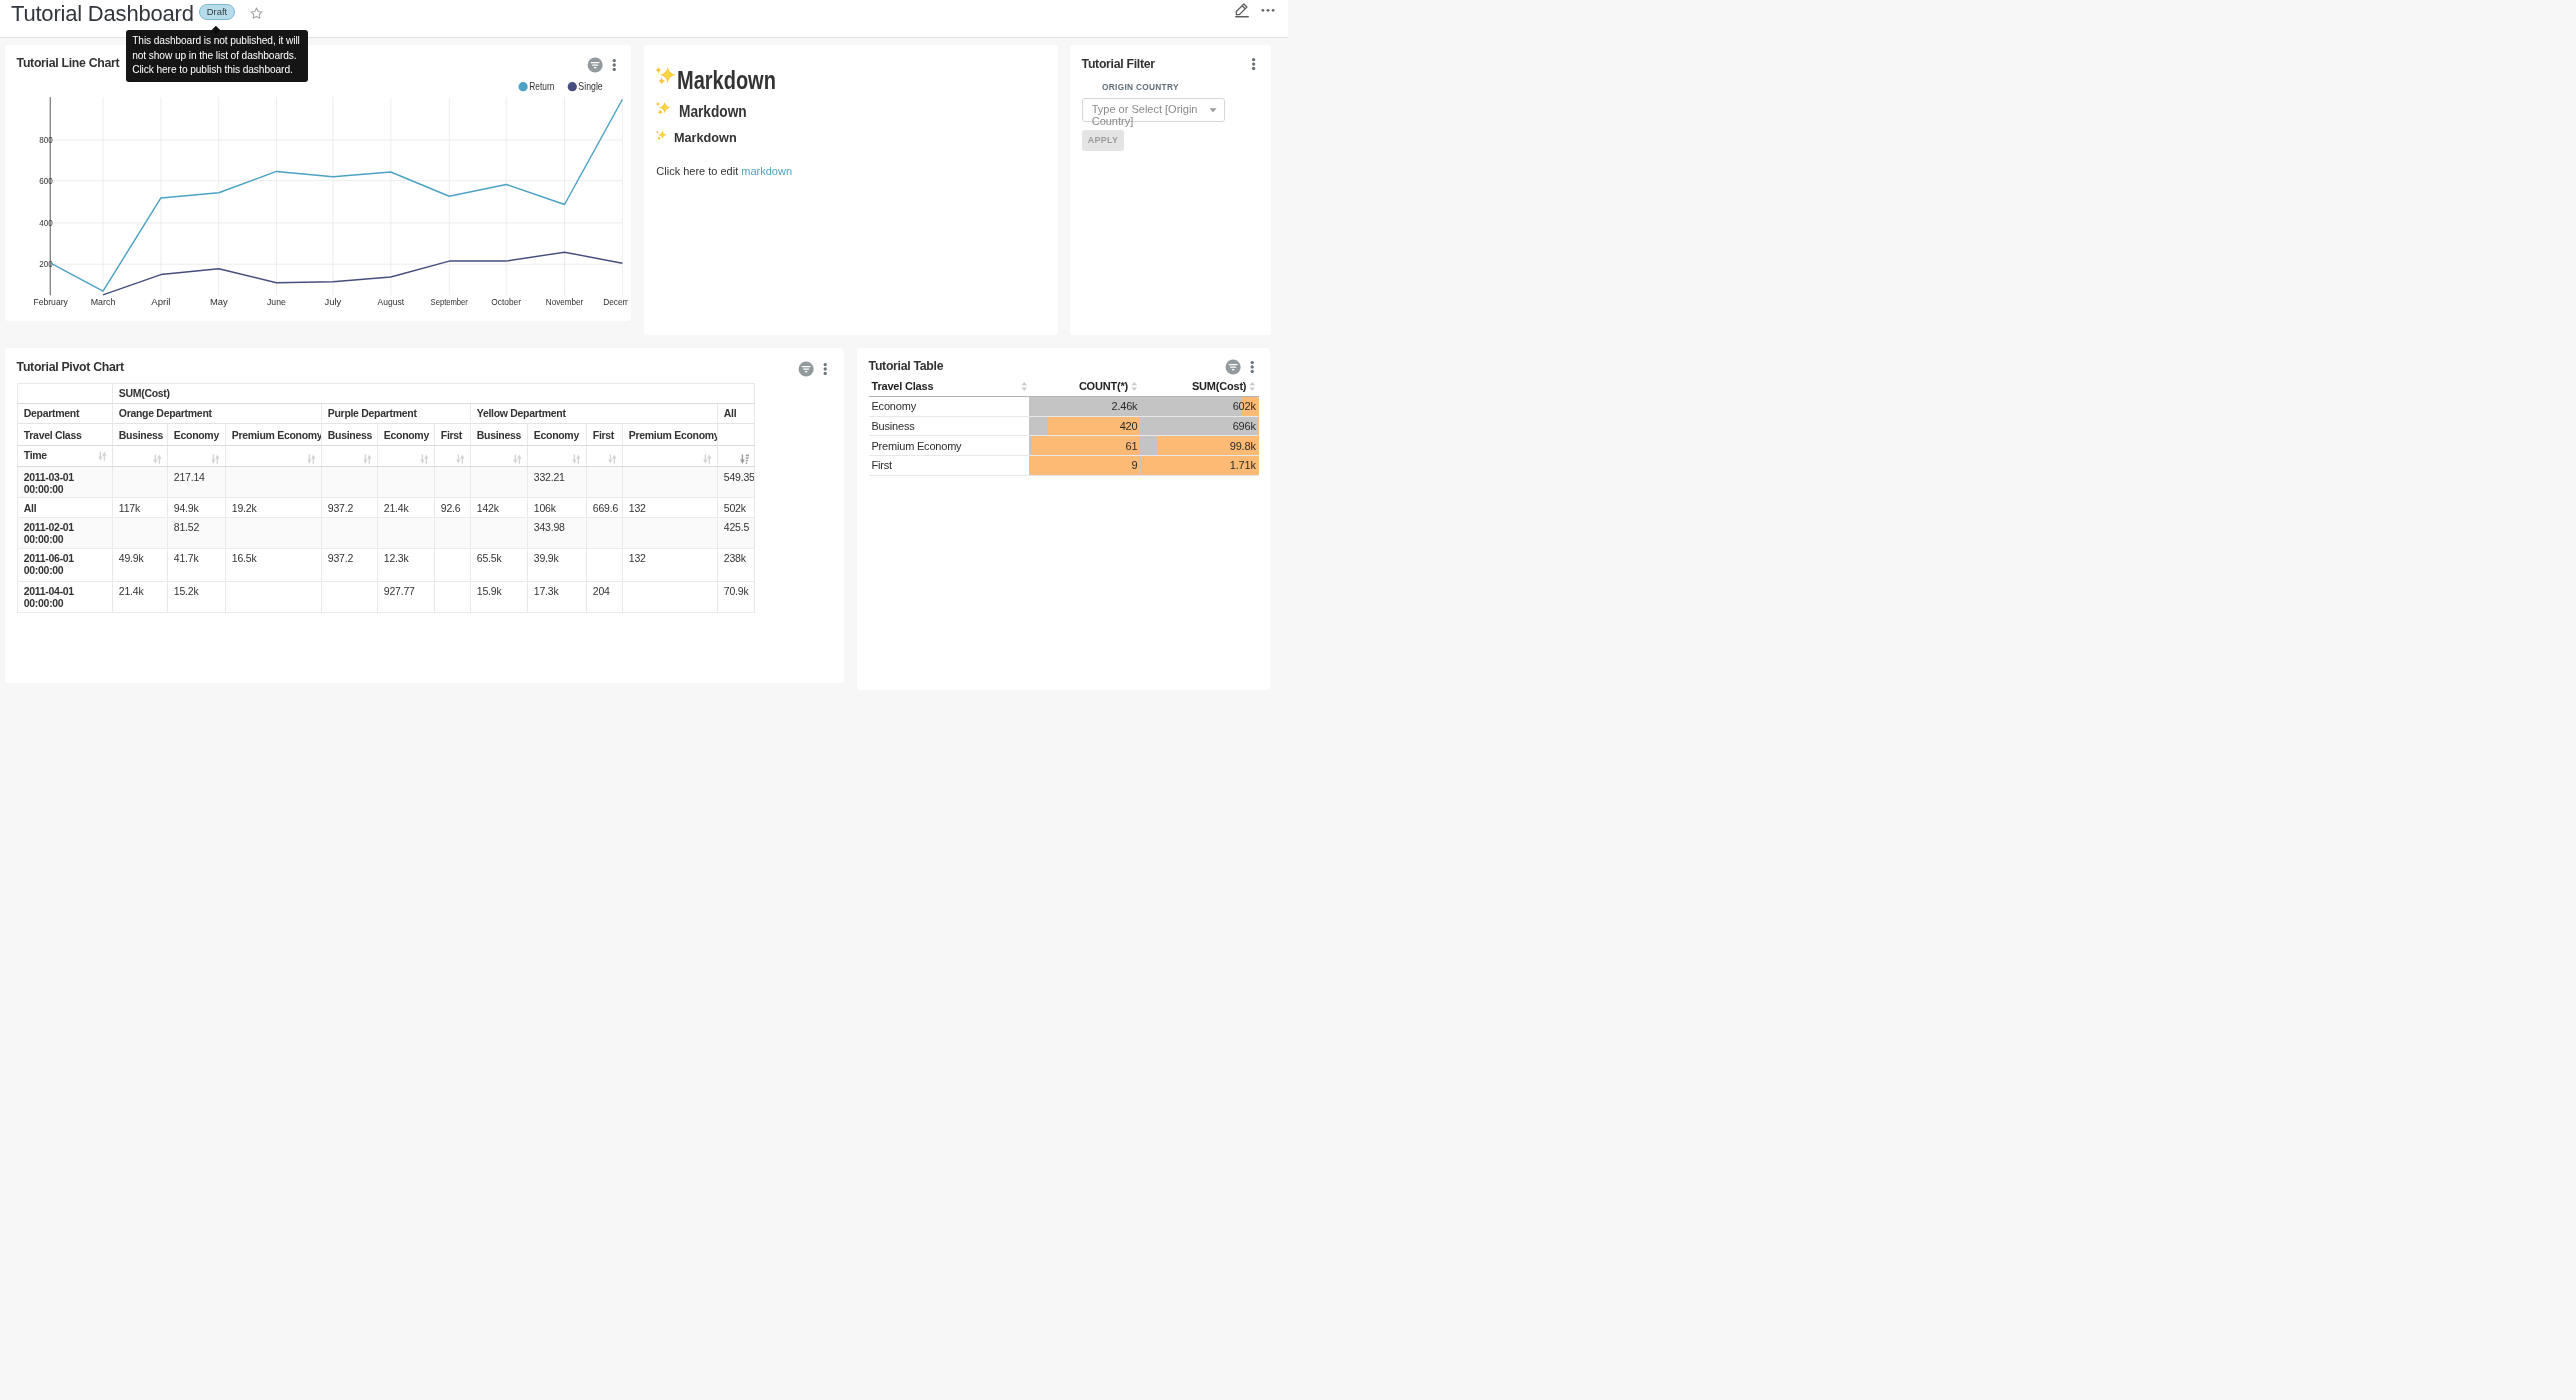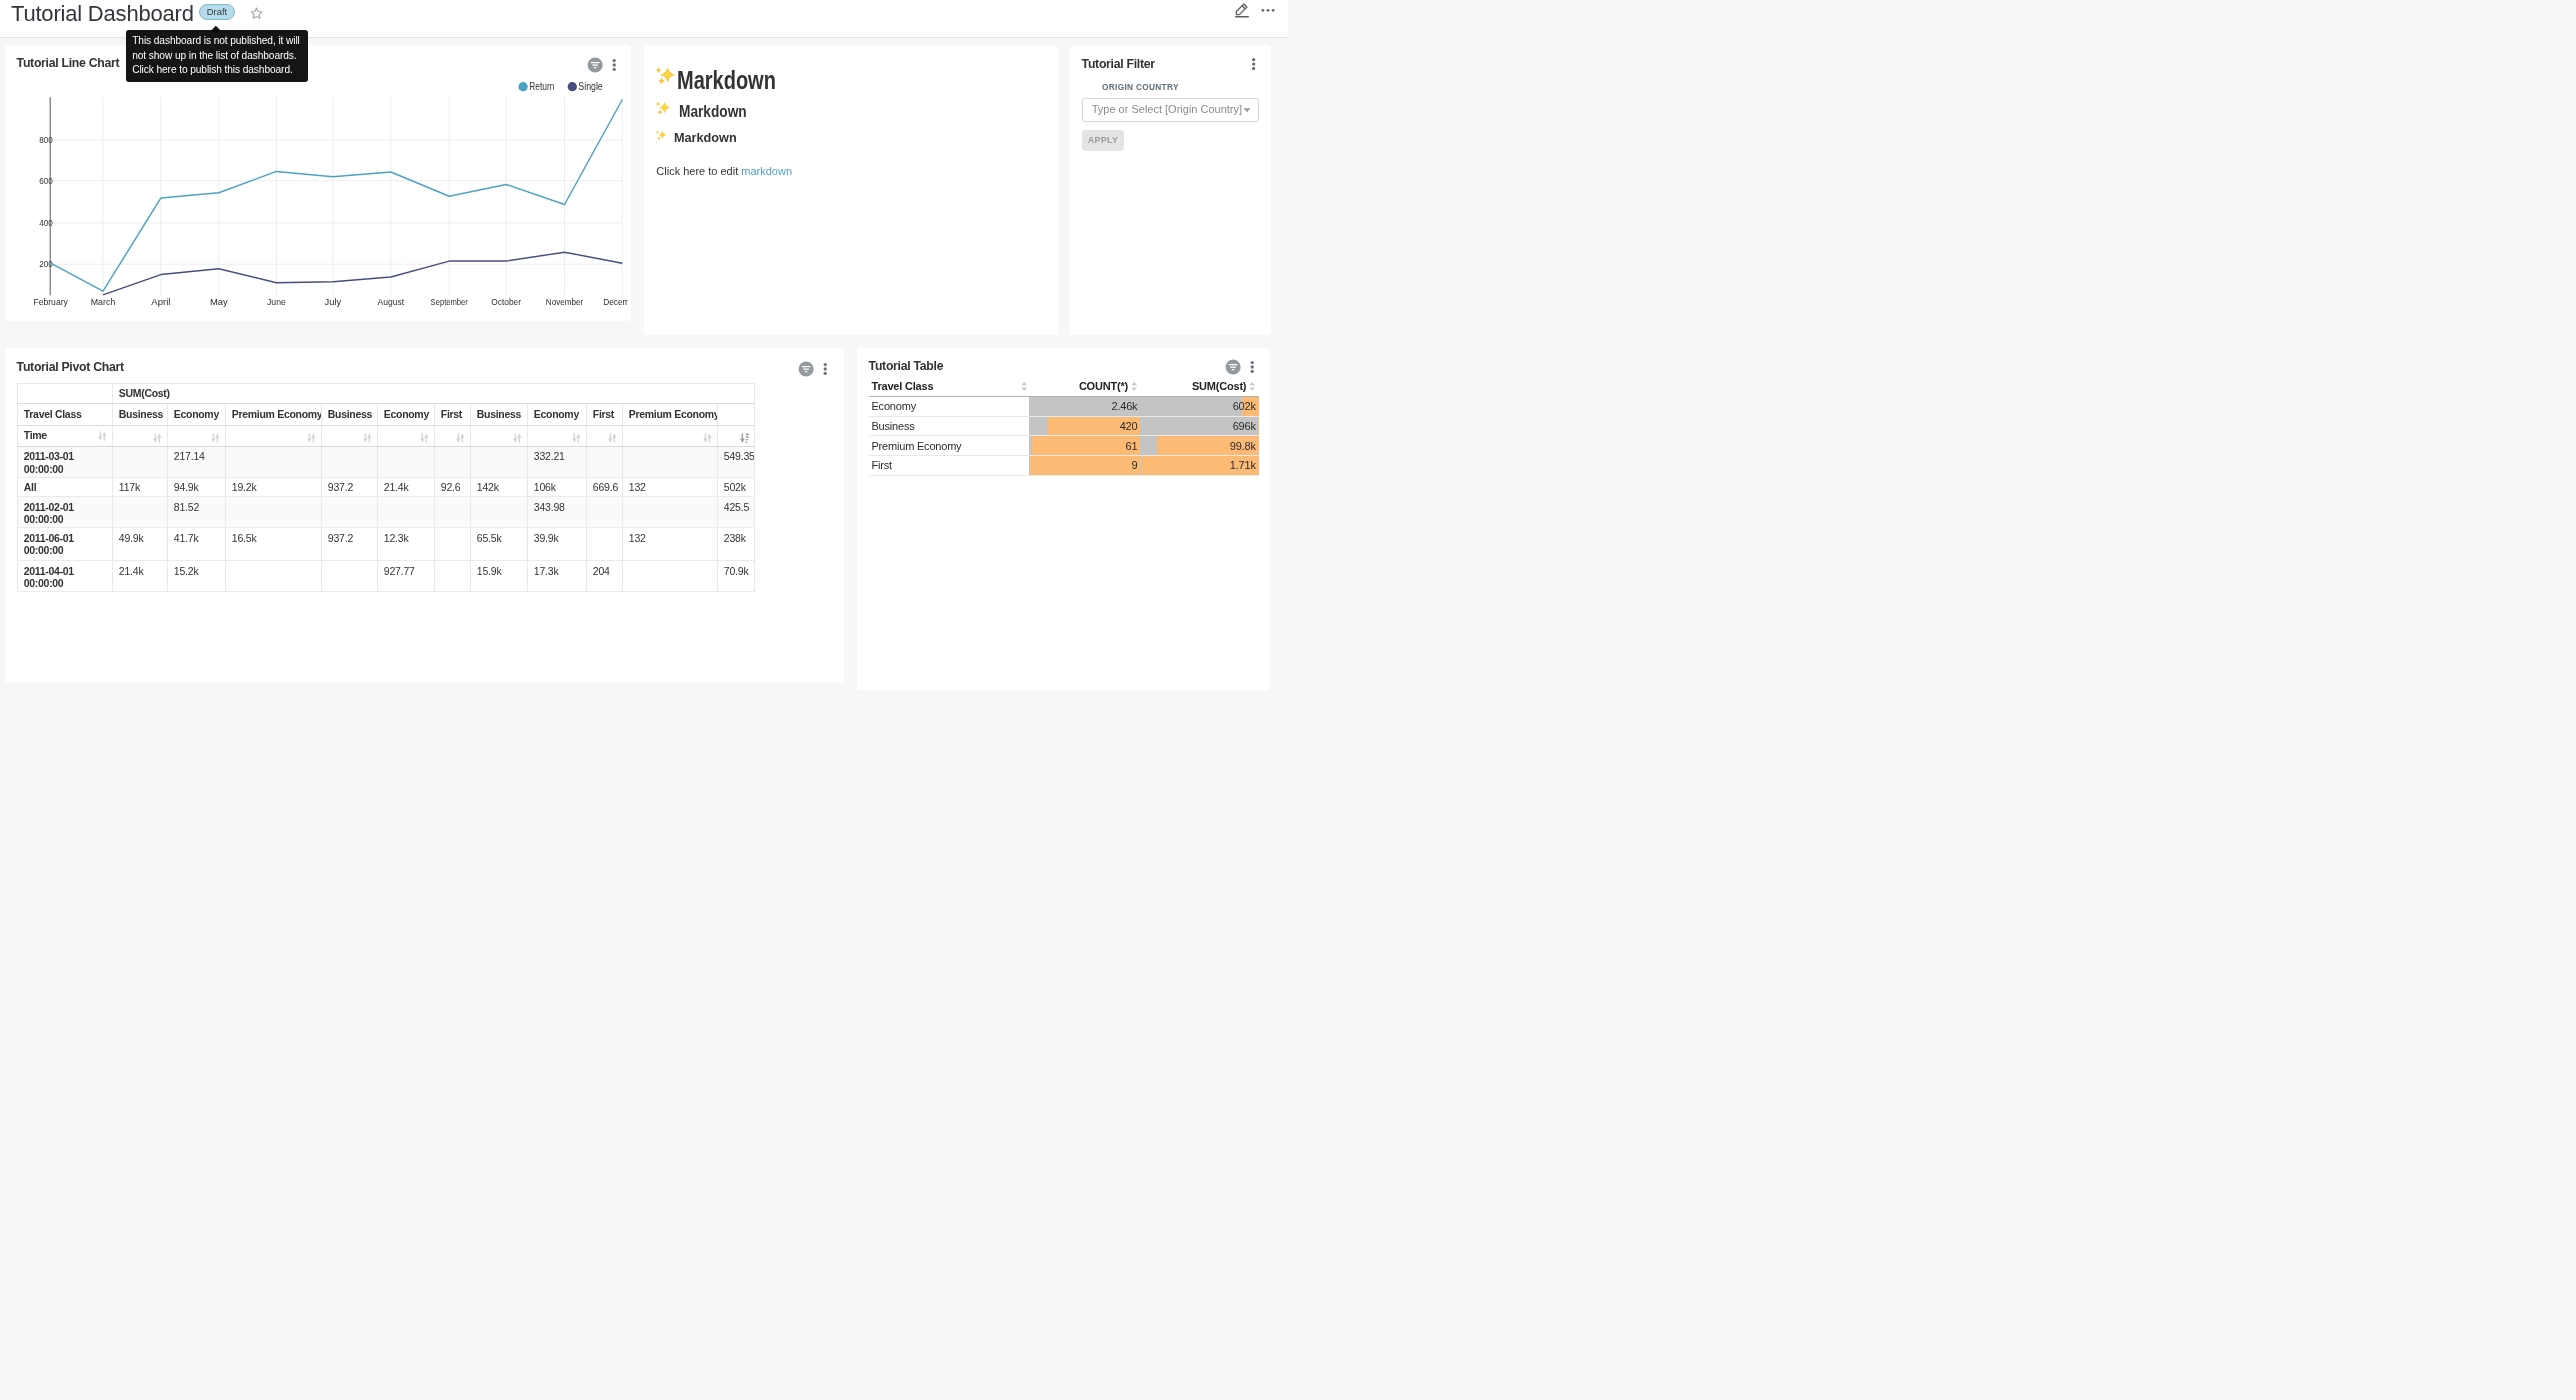--- a/index.html
+++ b/index.html
@@ -175,21 +175,21 @@
   <div class="card" id="c-filter" style="left:1070px;top:45px;width:201px;height:290px;">
     <div class="ctitle" style="left:11.6px;top:12px;">Tutorial Filter</div>
     <svg class="abs" style="left:180px;top:11px" width="7.3" height="25.4" viewBox="0 0 10 35">
       <g fill="#6a737c">
           <circle cx="5" cy="5" r="2.3"></circle>
           <circle cx="5" cy="11.1" r="2.3"></circle>
           <circle cx="5" cy="17.2" r="2.3"></circle>
         </g>
     </svg>
     <div class="flabel" style="left:12px;top:37px;margin-left:20px;">ORIGIN COUNTRY</div>
-    <div class="fselect" style="left:12px;top:53px;width:177px;height:23.6px;">
+    <div class="fselect" style="left:12px;top:53px;width:143px;height:23.6px;">
       <div class="ph">Type or Select [Origin Country]</div>
       <svg class="abs" style="right:7.3px;top:9.4px" width="8" height="5.1" viewBox="0 0 11 7">
           <path d="M0.5 0.5 L5.5 6 L10.5 0.5 Z" fill="#9b9b9b"></path>
         </svg>
     </div>
     <div class="fapply" style="left:12px;top:85px;width:42px;height:21px;line-height:21px;">APPLY</div>
   </div>
 
   <div class="card" id="c-pivot" style="left:5.4px;top:348px;width:839px;height:335px;">
     <div class="ctitle" style="left:11.2px;top:12.3px;">Tutorial Pivot Chart</div>
@@ -218,20 +218,27 @@
           <col style="width:57px">
           <col style="width:59px">
           <col style="width:36px">
           <col style="width:95px">
           <col style="width:37px">
       </colgroup>
       <tbody>
           <tr class="r1" style="height:19.6px">
             <td></td>
             <td colspan="11" class="b">SUM(Cost)</td>
+          </tr>
+      <tr class="r2" style="height:20.3px">
+            <td class="b">Department</td>
+            <td colspan="3" class="b">Orange Department</td>
+            <td colspan="3" class="b">Purple Department</td>
+            <td colspan="4" class="b">Yellow Department</td>
+            <td class="b">All</td>
           </tr>
       <tr class="r3" style="height:22.5px">
             <td class="b">Travel Class</td>
             <td class="b">Business</td>
             <td class="b">Economy</td>
             <td class="b">Premium Economy</td>
             <td class="b">Business</td>
             <td class="b">Economy</td>
             <td class="b">First</td>
             <td class="b">Business</td>

